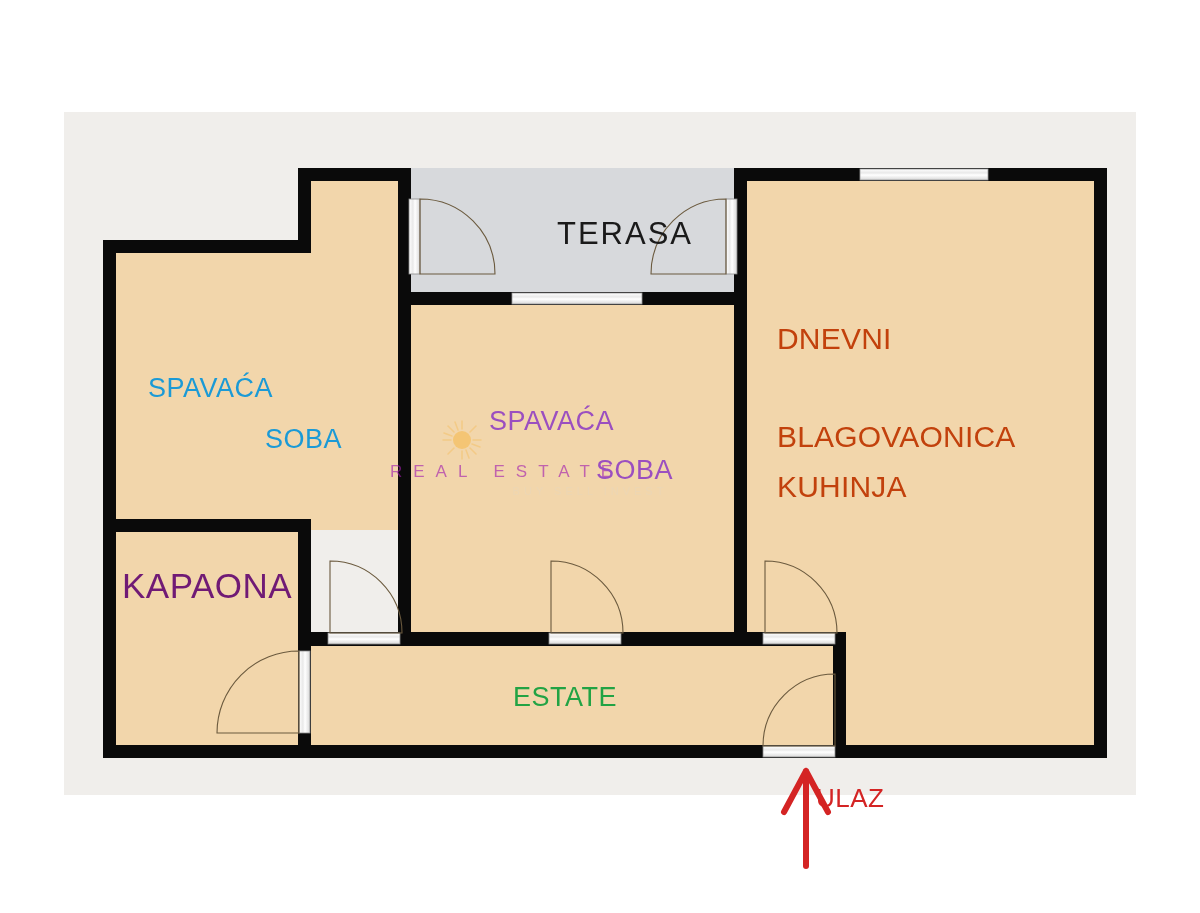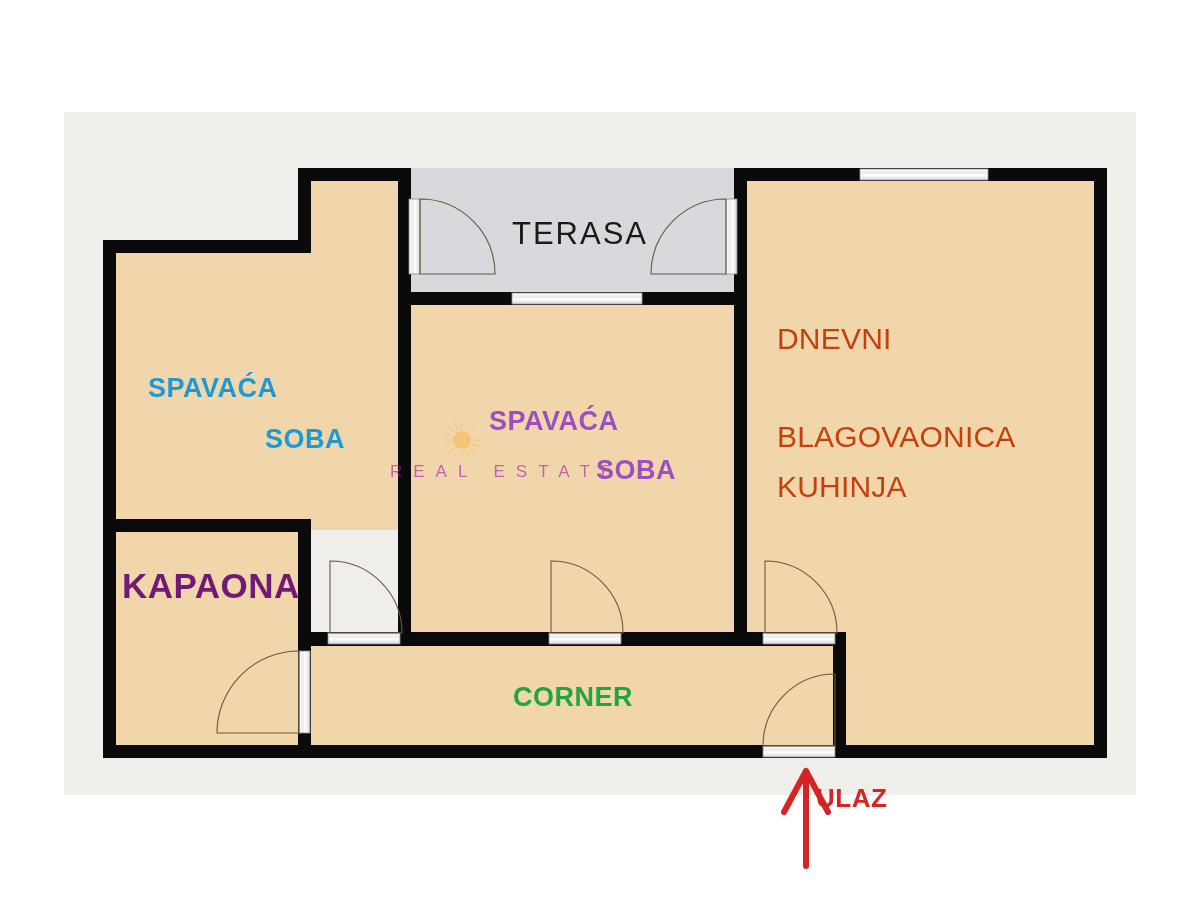--- a/index.html
+++ b/index.html
@@ -26,25 +26,25 @@
     position: absolute;
     left: 0; top: 0;
     width: 1200px; height: 913px;
   }
   .svg-layer { position: absolute; left: 0; top: 0; }
 
   
   .lbl {
     position: absolute;
     font-family: "Liberation Sans", sans-serif;
-    font-weight: bold;
+    font-weight: normal;
     white-space: nowrap;
     letter-spacing: 0.5px;
   }
-  .lbl-plain { font-weight: normal; }
+  .lbl-plain { font-weight: normal; margin-left: 45px; }
 
   #label-terasa {
     left: 512px; top: 216px;
     font-size: 31px; font-weight: normal;
     color: #1a1a1a; letter-spacing: 2px;
   }
   #label-spavaca1-a { left: 148px; top: 373px; font-size: 27px; color: #1b9ad6; }
   #label-spavaca1-b { left: 265px; top: 424px; font-size: 27px; color: #1b9ad6; }
   #label-spavaca2-a { left: 489px; top: 406px; font-size: 27px; color: #9b4fc0; }
   #label-spavaca2-b { left: 596px; top: 455px; font-size: 27px; color: #9b4fc0; }
@@ -259,21 +259,21 @@
   <div class="lbl lbl-plain" id="label-terasa">TERASA</div>
 
   <div class="lbl" id="label-spavaca1-a">SPAVAĆA</div>
   <div class="lbl" id="label-spavaca1-b">SOBA</div>
 
   <div class="lbl" id="label-spavaca2-a">SPAVAĆA</div>
   <div class="lbl" id="label-spavaca2-b">SOBA</div>
 
   <div class="lbl" id="label-kapaona">KAPAONA</div>
 
-  <div class="lbl" id="label-hodnik">CORNER</div>
+  <div class="lbl" id="label-hodnik">ESTATE</div>
 
   <div class="liv" id="liv-0">DNEVNI</div>
   <div class="liv" id="liv-3">KUHINJA</div>
   <div class="liv" id="liv-2">BLAGOVAONICA</div>
 
   <div class="lbl" id="label-ulaz">ULAZ</div>
 
 </div>
 
 </body></html>

